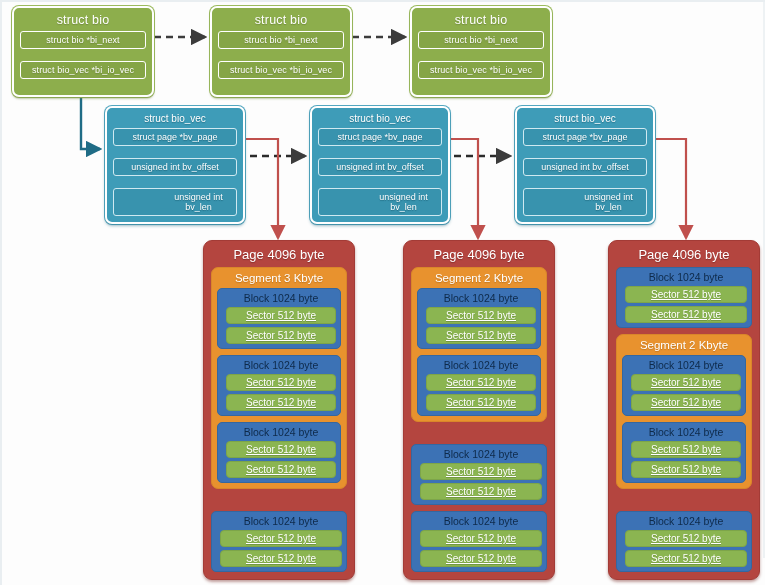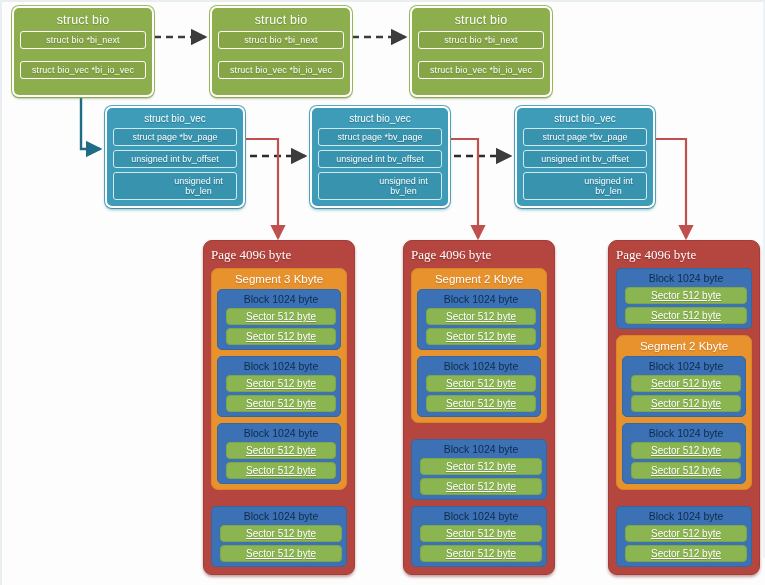--- a/index.html
+++ b/index.html
@@ -41,38 +41,38 @@
     box-shadow:0 2px 3px rgba(40,110,135,.45), 0 0 0 1px #55a9c2;
     padding:3px 6px 6px 6px;
   }
   .biovec .title{
     color:#ffffff;text-align:center;font-size:10px;
     padding:2px 0 4px 0;text-shadow:0 1px 1px rgba(20,85,105,.55);
   }
   .biovec .fld{
     background:#3893AE;border:1px solid #cfe9f1;border-radius:3px;
     color:#ffffff;font-size:9px;text-align:center;
-    padding:3px 0;margin-bottom:4px;
+    padding:3px 0;margin-bottom:12px;
     text-shadow:0 1px 1px rgba(20,85,105,.6);
   }
   .biovec .fld:last-child{margin-bottom:0;padding-left:47px;}
 
   
   .page{
     background:#B4453F;border:1px solid #a33b36;border-radius:9px;
     box-shadow:0 2px 3px rgba(120,45,40,.45);
     padding:4px 7px 7px 7px;
   }
   .page .ptitle{
-    color:#ffffff;text-align:left;font-size:13px;
-    padding:2px 0 5px 0;text-shadow:0 1px 1px rgba(100,30,28,.55);font-family:Liberation Serif, serif;
+    color:#ffffff;text-align:center;font-size:13px;
+    padding:2px 0 5px 0;text-shadow:0 1px 1px rgba(100,30,28,.55);
   }
   .segment{
     background:#E8922E;border:1px solid #d9862a;border-radius:7px;
-    padding:3px 5px 5px 5px;margin-bottom:16px;
+    padding:3px 5px 5px 5px;margin-bottom:22px;
   }
   .segment .stitle{
     color:#ffffff;text-align:center;font-size:11.5px;
     padding:1px 0 4px 0;text-shadow:0 1px 1px rgba(150,90,20,.5);
   }
   .block{
     background:#3C72B5;border:1px solid #35679f;border-radius:5px;
     padding:2px 4px 4px 8px;margin-bottom:6px;
   }
   .block:last-child{margin-bottom:0;}

